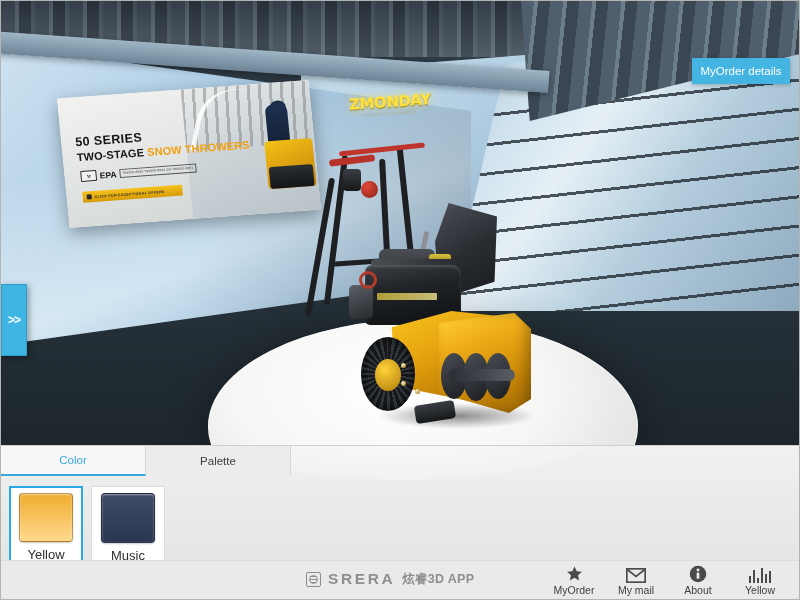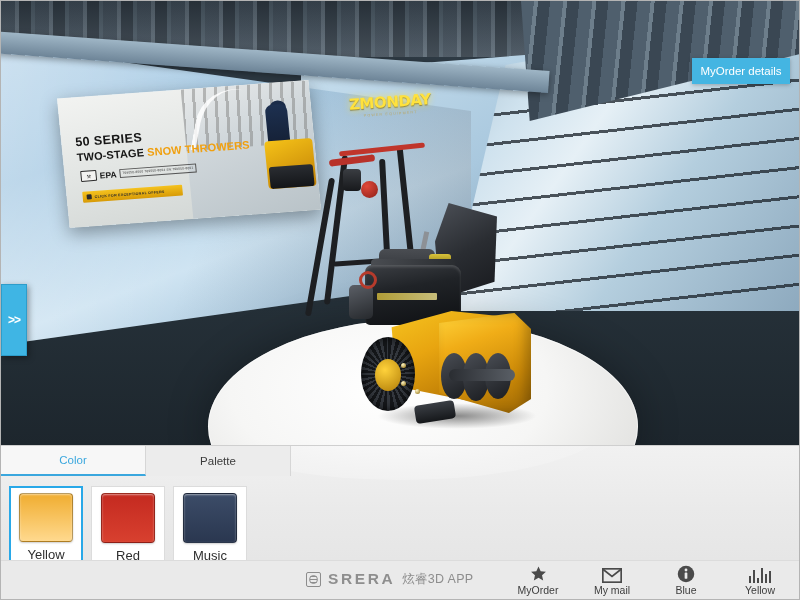--- a/index.html
+++ b/index.html
@@ -398,25 +398,25 @@
   .brand-mark span{
     display:block; width:9px; height:9px; border-radius:50%;
     background:
       repeating-linear-gradient(0deg,#8d8d8d 0px,#8d8d8d 1px,transparent 1px,transparent 3px);
     border:1px solid #8d8d8d;
   }
   .brand-name{
     font-size:15.5px; font-weight:bold; color:#8e8e8e; letter-spacing:2.6px;
   }
   .brand-sub{
-    font-size:12.5px; color:#8e8e8e; letter-spacing:.3px;
+    font-size:12.5px; color:#8e8e8e; letter-spacing:.3px;font-weight:bold;
   }
   #footer-actions{
     position:absolute; right:8px; top:3px;
-    display:flex; gap:12px;
+    display:flex; gap:0px;
   }
   .fa{
     width:62px; display:flex; flex-direction:column;
     align-items:center; justify-content:center; gap:1px;
     cursor:pointer;
   }
   .fa-icon{
     height:19px; display:flex; align-items:flex-end; justify-content:center;
     color:#4a4a4a;
   }
@@ -523,24 +523,20 @@
       <div class="tab active">Color</div>
       <div class="tab">Palette</div>
     </div>
 
     <div id="swatches">
       <div class="sw-cell selected">
         <div class="sw-chip" id="chip0" style="background: linear-gradient(rgb(240, 173, 48) 0%, rgb(255, 217, 142) 100%);"></div>
         <div class="sw-label">Yellow</div>
       </div>
       <div class="sw-cell">
-        <div class="sw-chip" id="chip1" style="background: linear-gradient(rgb(196, 42, 32) 0%, rgb(216, 64, 47) 100%);"></div>
-        <div class="sw-label">Red</div>
-      </div>
-      <div class="sw-cell">
         <div class="sw-chip" id="chip2" style="background: linear-gradient(rgb(60, 76, 104) 0%, rgb(42, 55, 80) 100%);"></div>
         <div class="sw-label">Music</div>
       </div>
     </div>
   </div>
 
   <div id="footer">
     <div id="brand">
       <div class="brand-mark">
           <span></span>
@@ -568,21 +564,21 @@
         <div class="fa-label">My mail</div>
       </div>
       <div class="fa">
         <div class="fa-icon">
           <svg width="18" height="18" viewBox="0 0 24 24">
               <circle cx="12" cy="12" r="11" fill="currentColor"></circle>
               <circle cx="12" cy="6.6" r="1.9" fill="#eaeaea"></circle>
               <rect x="10.2" y="10" width="3.6" height="8.4" rx="1.2" fill="#eaeaea"></rect>
             </svg>
         </div>
-        <div class="fa-label">Blue</div>
+        <div class="fa-label">About</div>
       </div>
       <div class="fa">
         <div class="fa-icon">
           <div class="eq">
             <i style="height:7px"></i>
               <i style="height:13px"></i>
               <i style="height:5px"></i>
               <i style="height:15px"></i>
               <i style="height:9px"></i>
               <i style="height:12px"></i>

